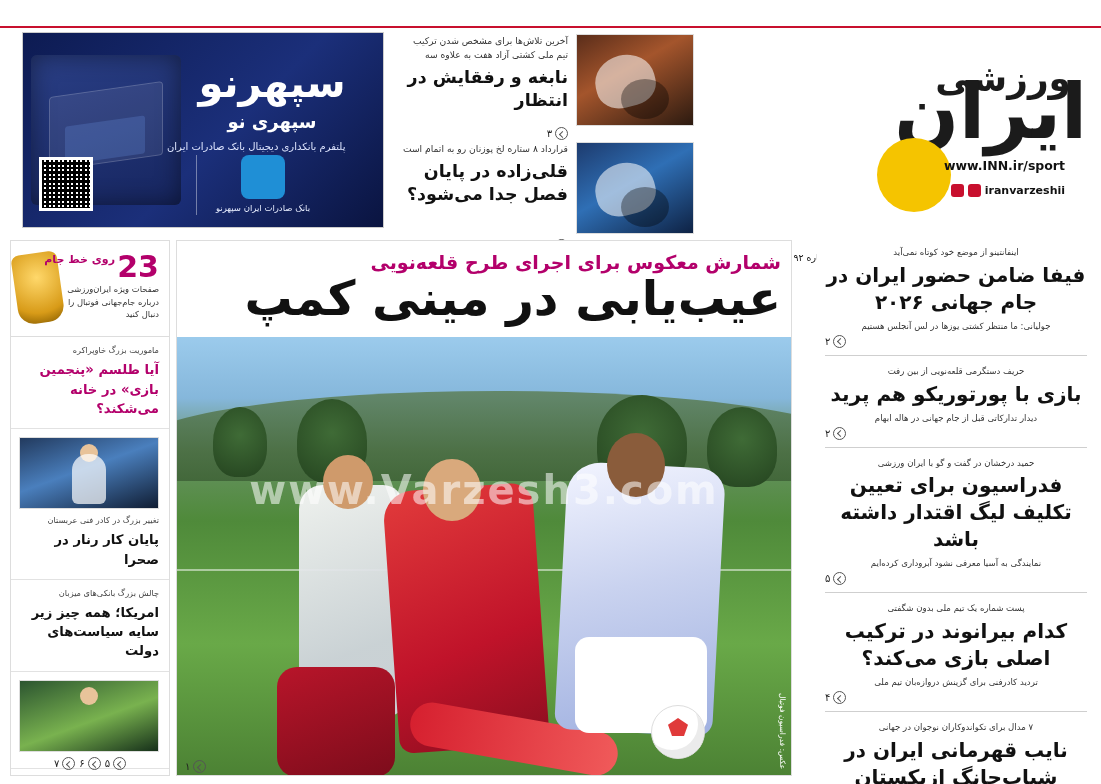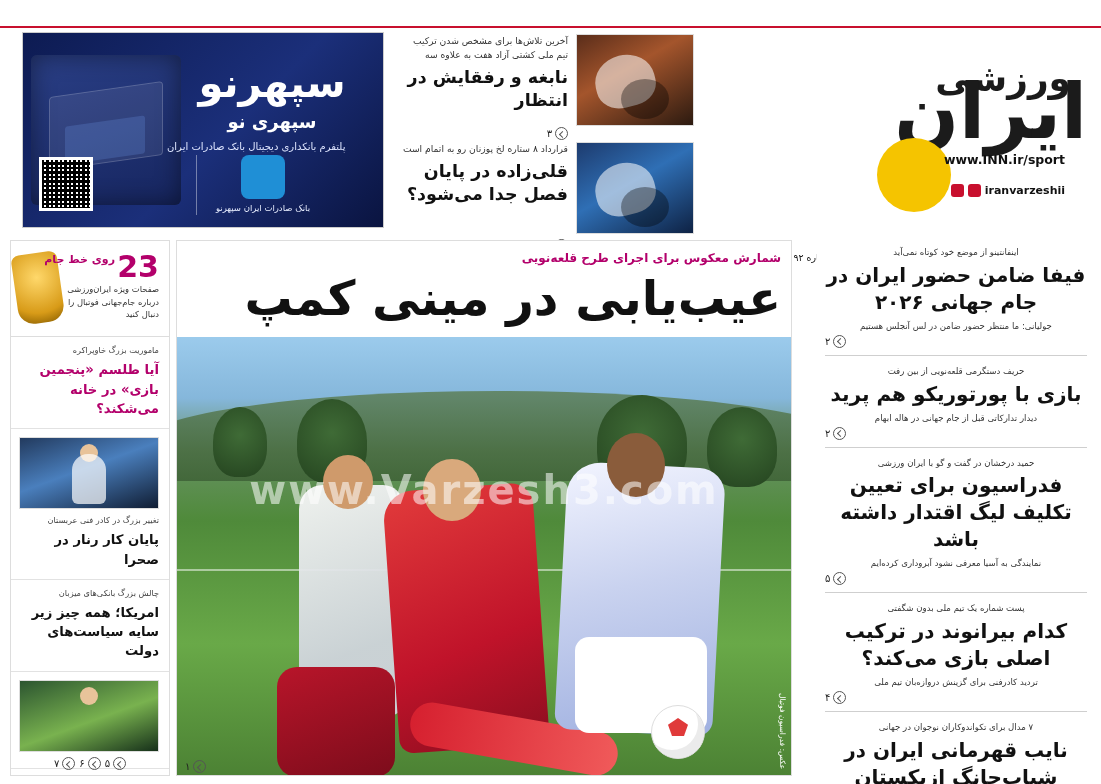--- a/index.html
+++ b/index.html
@@ -40,21 +40,21 @@
     position: absolute; top: 30px; right: 30px;
     font-size: 36px; font-weight: bold; color: #1b1b1b;
     direction: rtl;
   }
   .logo-badge {
     position: absolute; top: 110px; right: 150px;
     width: 74px; height: 74px; border-radius: 50%;
     background: #f5c400;
   }
   .site-url {
-    position: absolute; top: 124px; right: 36px;
+    position: absolute; top: 130px; right: 36px;
     font-size: 12.5px; font-weight: bold; color: #111;
     direction: ltr; text-align: right;
   }
   .social-row {
     position: absolute; top: 156px; right: 36px;
     display: flex; flex-direction: row-reverse; align-items: center; gap: 4px;
     direction: rtl;
   }
   .social-row .sico {
     width: 13px; height: 13px; border-radius: 3px; background: #c8102e;
@@ -241,21 +241,21 @@
   .lc-foot .chev { width: 13px; height: 13px; }
 
   
   .main {
     position: absolute; left: 176px; top: 240px; width: 616px; height: 536px;
     background: #fff; border: 1px solid #ddd; overflow: hidden;
   }
   .main-kicker {
     position: absolute; top: 10px; right: 10px; width: 596px;
     text-align: right; direction: rtl;
-    font-size: 12px; font-weight: bold; color: #b3006b;
+    font-size: 19px; font-weight: bold; color: #b3006b;
   }
   .main-title {
     position: absolute; top: 32px; right: 10px; width: 596px;
     text-align: right; direction: rtl;
     font-size: 48px; font-weight: bold; color: #111; line-height: 1.08;
     text-shadow: 0 1px 0 #fff;
   }
   .main-photo {
     position: absolute; left: 0; top: 96px; width: 614px; height: 438px;
     background:
@@ -539,21 +539,21 @@
         <span>۱</span>
       </span>
     </div>
   </div>
 
   <div class="rightcol">
 
     <div class="news">
       <div class="kick">اینفانتینو از موضع خود کوتاه نمی‌آید</div>
       <div class="head">فیفا ضامن حضور ایران در جام جهانی ۲۰۲۶</div>
-      <div class="sub">جولیانی: ما منتظر حضور ضامن در لس آنجلس هستیم</div>
+      <div class="sub">جولیانی: ما منتظر کشتی یوزها در لس آنجلس هستیم</div>
       <div class="pgwrap">
           <span class="pagenum">
         <span class="chev"></span>
         <span>۲</span>
           </span>
         </div>
     </div>
     <div class="news-sep"></div>
 
     <div class="news">

